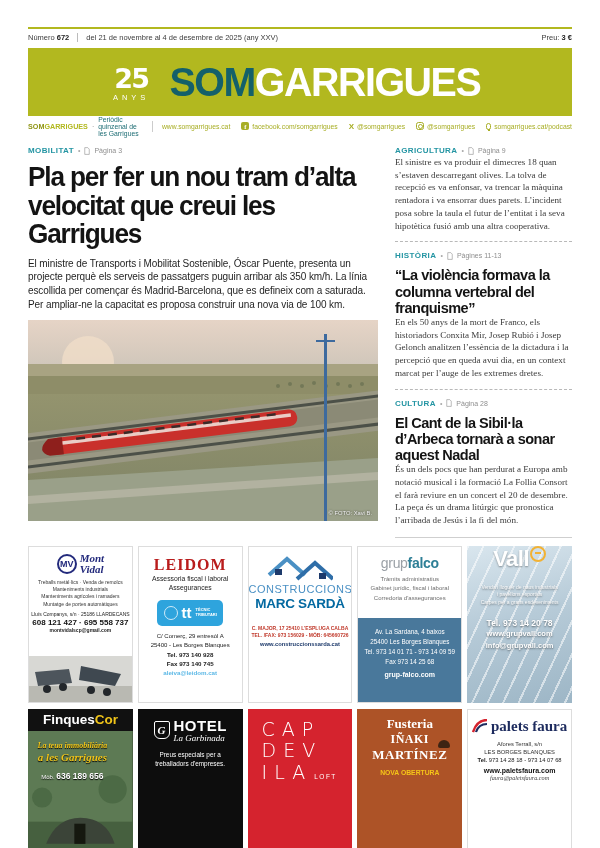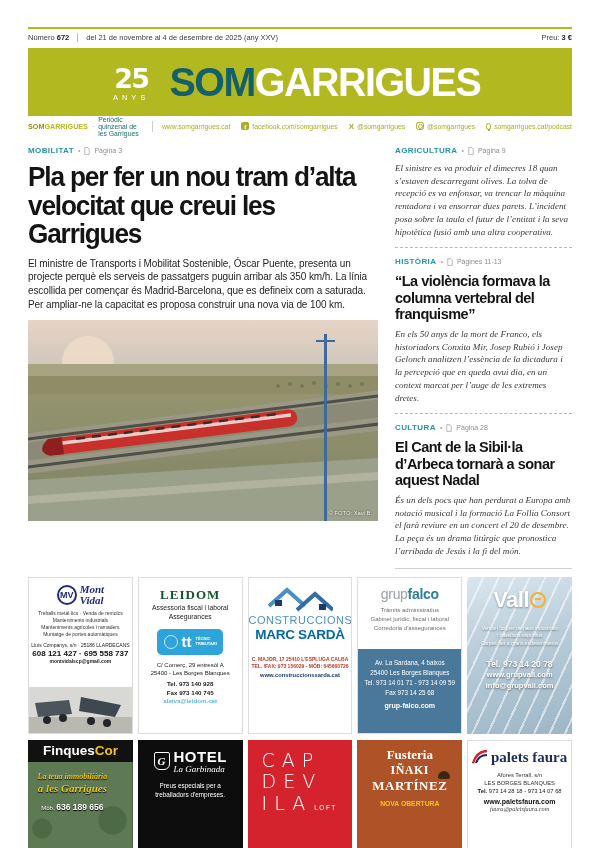--- a/index.html
+++ b/index.html
@@ -62,22 +62,22 @@
   .lead { margin-top:8px; font-size:10px; line-height:1.36; color:#1f1f1f; letter-spacing:-0.1px; }
 
   .photo { margin-top:9px; width:350px; height:201px; position:relative; overflow:hidden; }
   .photo svg { display:block; }
   .credit { position:absolute; right:6px; bottom:5px; color:#f2f2f2; font-size:5.8px;
             text-shadow:0 0 2px rgba(0,0,0,.7); }
 
   .story { margin-bottom:0; }
   .headline-sec { margin-top:6px; font-weight:bold; color:#141414; font-size:14.5px;
                   line-height:1.12; letter-spacing:-0.5px; }
-  .storybody { margin-top:6px; font-family:"Liberation Serif", serif; font-size:9.1px;
-               line-height:1.4; color:#3a3a3a;font-style:italic; }
+  .storybody { font-family:"Liberation Serif", serif; font-size:9.1px;
+               line-height:1.4; color:#3a3a3a; }
   .dash { border:none; border-top:1px dashed #b9b9b9; margin:9px 0 8px 0; }
   .solidrule { border:none; border-top:1px solid #cfcfcf; margin:10px 0 0 0; }
 
   
   .ads { display:grid; grid-template-columns:repeat(5,1fr); gap:6px 5px; margin-top:8px; }
   .ad { height:157px; overflow:hidden; position:relative; text-align:center; }
   .ad.white { background:#fff; border:1px solid #ddd; }
 
   
   .mv-logo { display:flex; align-items:center; justify-content:center; gap:3px; margin-top:6px; color:#232a7c; }
@@ -85,22 +85,22 @@
                display:flex; align-items:center; justify-content:center; font-weight:bold; font-size:9px; }
   .mv-name { font-family:"Liberation Serif", serif; font-style:italic; font-weight:bold;
              font-size:11px; line-height:1; text-align:left; }
   .mv-serv { font-size:5px; color:#333; line-height:1.45; margin-top:4px; }
   .mv-addr { font-size:5px; color:#222; margin-top:3px; }
   .mv-phone { font-size:8px; font-weight:bold; color:#111; margin-top:1px; }
   .mv-mail { font-size:5px; font-weight:bold; color:#222; }
   .mv-photo { position:absolute; bottom:0; left:0; right:0; height:46px; }
 
   
-  .ld-name { font-family:"Liberation Serif", serif; font-weight:bold; font-size:13px;
-             letter-spacing:1px; margin-top:9px; color:#14532d; }
+  .ld-name { font-family:"Liberation Serif", serif; font-weight:bold; font-size:16px;
+             letter-spacing:1px; margin-top:9px; color:#b91c1c; }
   .ld-line { font-size:6.8px; color:#222; line-height:1.4; }
   .ld-badge { margin:7px auto 6px auto; width:66px; height:26px; background:#2ea4dd; border-radius:5px;
               display:flex; align-items:center; justify-content:center; gap:4px; color:#fff; }
   .ld-seal { width:14px; height:14px; border:1px solid #cfeaf8; border-radius:50%; }
   .ld-tt { font-weight:bold; font-size:15px; line-height:1; }
   .ld-badge-lab { font-size:4px; font-weight:bold; text-align:left; line-height:1.2; }
   .ld-addr { font-size:6px; color:#222; line-height:1.45; }
   .ld-tel { font-size:6.2px; font-weight:bold; color:#222; line-height:1.4; margin-top:2px; }
   .ld-mail { font-size:6.2px; color:#5cb8e6; font-weight:bold; }
 
@@ -117,21 +117,21 @@
   .gf-falco { color:#2e7f96; font-weight:bold; }
   .gf-serv { font-size:6px; color:#6e6e6e; line-height:1.55; margin-top:4px; }
   .gf-box { position:absolute; bottom:0; left:0; right:0; height:84px; background:#49789b;
             color:#fff; font-size:6.3px; line-height:1.6; padding-top:9px; }
   .gf-web { font-weight:bold; font-size:7px; margin-top:2px; }
 
   
   .ad-vall { background:linear-gradient(165deg,#d9e6ee 0%,#b7cbd8 45%,#9db6c6 100%); }
   .vall-beams { position:absolute; inset:0;
      background:repeating-linear-gradient(115deg, rgba(255,255,255,.55) 0 2px, rgba(255,255,255,0) 2px 14px); }
-  .vall-head { position:relative; margin-top:10px; display:flex; align-items:center; justify-content:center; gap:1px; }
+  .vall-head { position:relative; display:flex; justify-content:center; gap:1px; }
   .vall-name { color:#fff; font-weight:bold; font-size:22px; letter-spacing:-0.5px; text-shadow:0 1px 2px rgba(0,0,0,.35); }
   .vall-logo { width:16px; height:16px; border:2.5px solid #f2b234; border-radius:50%; position:relative; }
   .vall-logo::after { content:""; position:absolute; left:2.5px; top:4.5px; width:6px; height:2px; background:#f2b234; }
   .vall-txt { position:relative; color:#fff; font-size:5px; line-height:1.5; margin-top:12px;
               text-shadow:0 1px 2px rgba(0,0,0,.5); }
   .vall-tel { position:relative; color:#fff; font-weight:bold; font-size:8.5px; margin-top:12px; text-shadow:0 1px 2px rgba(0,0,0,.5); }
   .vall-web { position:relative; color:#fff; font-weight:bold; font-size:7.5px; line-height:1.5; text-shadow:0 1px 2px rgba(0,0,0,.5); }
 
   
   .ad-fc { background:#111; }

